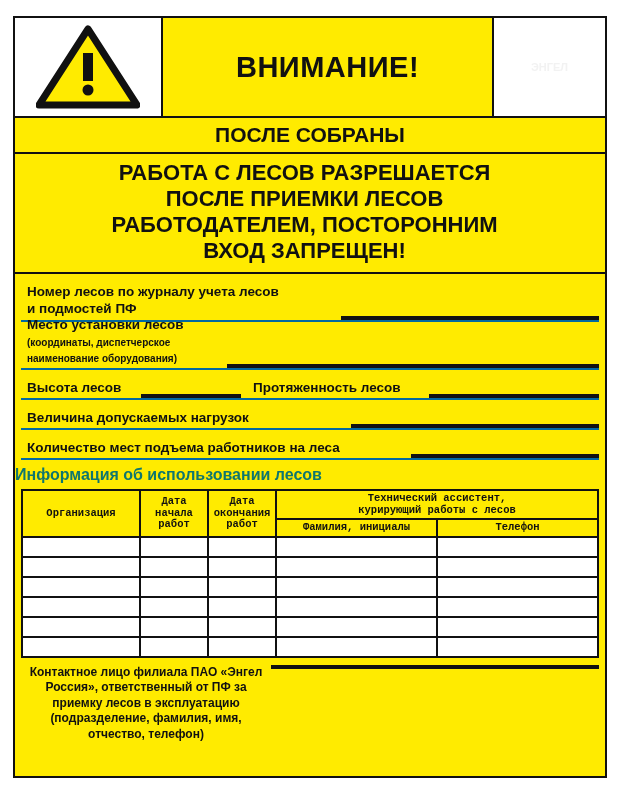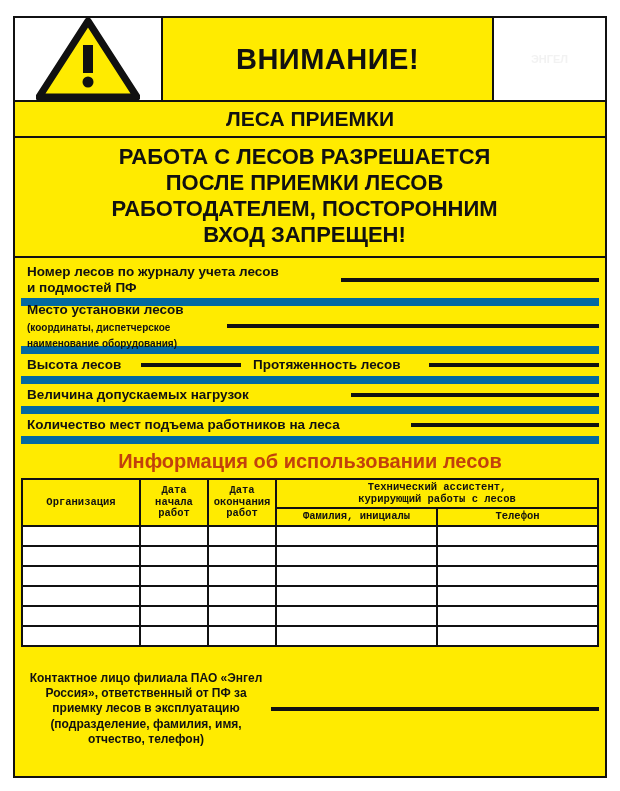--- a/index.html
+++ b/index.html
@@ -29,21 +29,21 @@
     border: 2px solid #111111;
     box-sizing: border-box;
     display: flex;
     flex-direction: column;
   }
 
   
   .header {
     display: flex;
     align-items: stretch;
-    height: 84px;
+    height: 100px;
     border-bottom: 2px solid #111111;
     box-sizing: border-box;
   }
   .warn-box {
     width: 148px;
     background: #ffffff;
     border-right: 2px solid #111111;
     display: flex;
     align-items: center;
     justify-content: center;
@@ -101,22 +101,22 @@
     border-bottom: 2px solid #111111;
     box-sizing: border-box;
   }
 
   
   .fields {
     padding: 0;
   }
   .frow {
     display: flex;
-    align-items: center;
-    border-bottom: 8px solid #0369a1;
+    align-items: flex-end;
+    border-bottom: 2px solid #0369a1;
     box-sizing: border-box;
   }
   .flabel {
     display: flex;
     flex-direction: column;
     justify-content: center;
     padding: 3px 6px;
     font-size: 13.5px;
     font-weight: bold;
     color: #111111;
@@ -154,24 +154,24 @@
   .r4 { height: 30px; }
   .r4 .flabel { width: 390px; }
   .r4 .fblank { flex: 1; }
 
   .r5 { height: 30px; }
   .r5 .flabel { width: 330px; }
   .r5 .fblank { flex: 1; }
 
   
   .usage-title {
-    text-align: center;
-    font-size: 20px;
-    font-weight: bold;
-    color: #c2410c;
+    text-align: left;
+    font-size: 16px;
+    font-weight: bold;
+    color: #0f766e;
     padding: 6px 0 5px 0;
   }
 
   .table-wrap {
     padding: 0 6px;
   }
   table.usage {
     width: 100%;
     border-collapse: collapse;
     table-layout: fixed;
@@ -197,21 +197,21 @@
   }
   .col-org { width: 118px; }
   .col-start { width: 68px; }
   .col-end { width: 68px; }
   .col-fio { width: 148px; }
   .col-tel { width: auto; }
 
   
   .footer {
     display: flex;
-    align-items: center;
+    align-items: flex-start;
     padding: 7px 6px 12px 6px;
     flex: 1;
     box-sizing: border-box;
   }
   .footer-label {
     width: 250px;
     display: flex;
     align-items: center;
     justify-content: center;
     text-align: center;
@@ -242,21 +242,21 @@
           <rect x="47" y="28" width="10" height="28" fill="#111111"></rect>
           <circle cx="52" cy="65" r="5.5" fill="#111111"></circle>
         </svg>
       </div>
       <div class="header-title">ВНИМАНИЕ!</div>
       <div class="logo-box">
         <span class="logo-text">ЭНГЕЛ</span>
       </div>
     </div>
 
-    <div class="band-assembled">ЛЕСА ПРИЕМКИ</div>
+    <div class="band-assembled">ПОСЛЕ СОБРАНЫ</div>
     <div class="band-main">
       <div>РАБОТА С ЛЕСОВ РАЗРЕШАЕТСЯ</div>
       <div>ПОСЛЕ ПРИЕМКИ ЛЕСОВ</div>
       <div>РАБОТОДАТЕЛЕМ, ПОСТОРОННИМ</div>
       <div>ВХОД ЗАПРЕЩЕН!</div>
     </div>
 
     <div class="fields row-wrap">
 
       <div class="frow r1">

